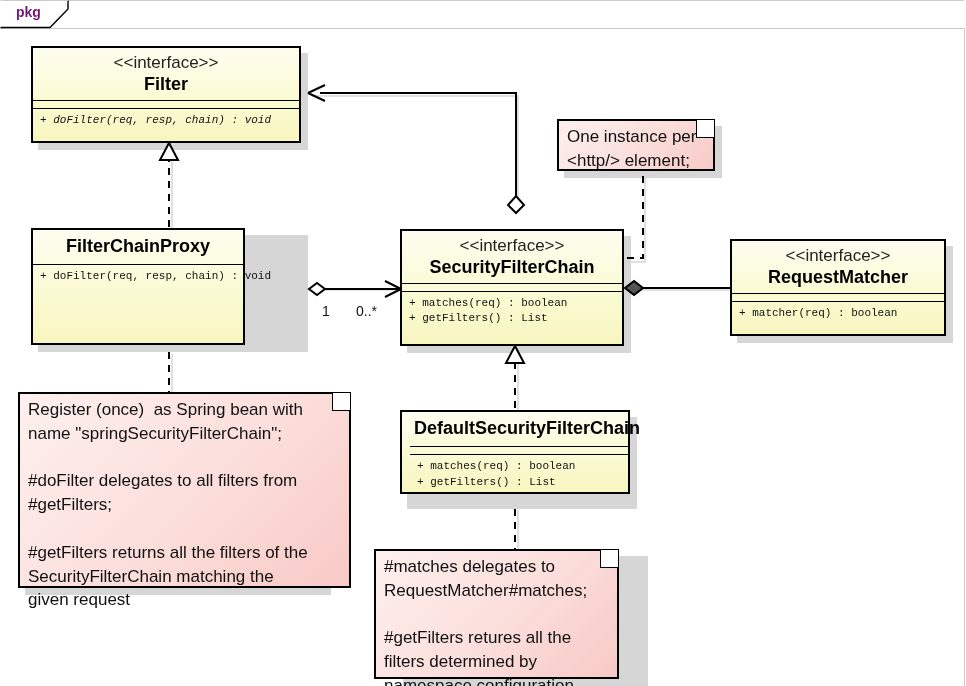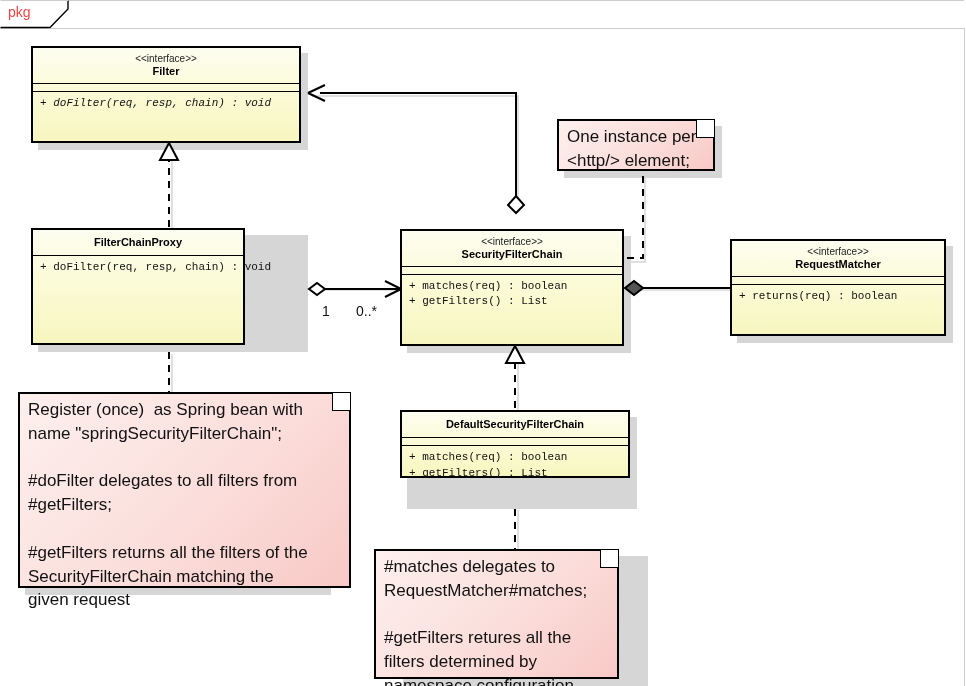--- a/index.html
+++ b/index.html
@@ -18,25 +18,25 @@
     overflow: hidden;
   }
   
   .frame-border {
     position: absolute;
     border-top: 1px solid #cccccc;
     border-right: 1px solid #cccccc;
   }
   .pkg-label {
     position: absolute;
-    left: 8px;
+    left: 16px;
     top: 4px;
     font-size: 14px;
-    font-weight: normal;
-    color: #ef4444;
+    font-weight: bold;
+    color: #701a75;
     letter-spacing: 0px;
   }
   
   .cls {
     position: absolute;
     box-sizing: border-box;
     border: 2px solid #000000;
     background: linear-gradient(to bottom, #fdfdf0 0%, #fbfbd8 45%, #f7f6bf 100%);
     z-index: 5;
   }
@@ -45,26 +45,26 @@
     background: #cfcfcf;
     opacity: .85;
     z-index: 3;
   }
   .cls-header {
     text-align: center;
     padding: 5px 4px 4px 4px;
     line-height: 1.22;
   }
   .stereo {
-    font-size: 10px;
+    font-size: 17px;
     color: #222222;
     display: block;
   }
   .cls-name {
-    font-size: 11px;
+    font-size: 18px;
     font-weight: bold;
     color: #000000;
     display: block;
   }
   .sep {
     border-top: 1.5px solid #000000;
   }
   .attr-compartment {
     min-height: 7px;
   }
@@ -246,26 +246,26 @@
   </div>
 
   <div class="cls-shadow" style="left:737px; top:246px; width:216px; height:97px;"></div>
   <div class="cls" style="left:730px; top:239px; width:216px; height:97px;">
     <div class="cls-header">
       <span class="stereo">&lt;&lt;interface&gt;&gt;</span>
       <span class="cls-name">RequestMatcher</span>
     </div>
     <div class="sep attr-compartment"></div>
     <div class="sep compartment">
-      <div class="member">+ returns(req) : boolean</div>
+      <div class="member">+ matcher(req) : boolean</div>
     </div>
   </div>
 
   <div class="cls-shadow" style="left:407px; top:417px; width:230px; height:92px;"></div>
-  <div class="cls" style="left:400px; top:410px; width:230px; height:68px;">
+  <div class="cls" style="left:400px; top:410px; width:230px; height:84px;padding-left:8px;">
     <div class="cls-header" style="padding-top:6px; padding-bottom:6px;">
       <span class="cls-name">DefaultSecurityFilterChain</span>
     </div>
     <div class="sep attr-compartment"></div>
     <div class="sep compartment">
       <div class="member">+ matches(req) : boolean</div>
       <div class="member">+ getFilters() : List</div>
     </div>
   </div>
 

